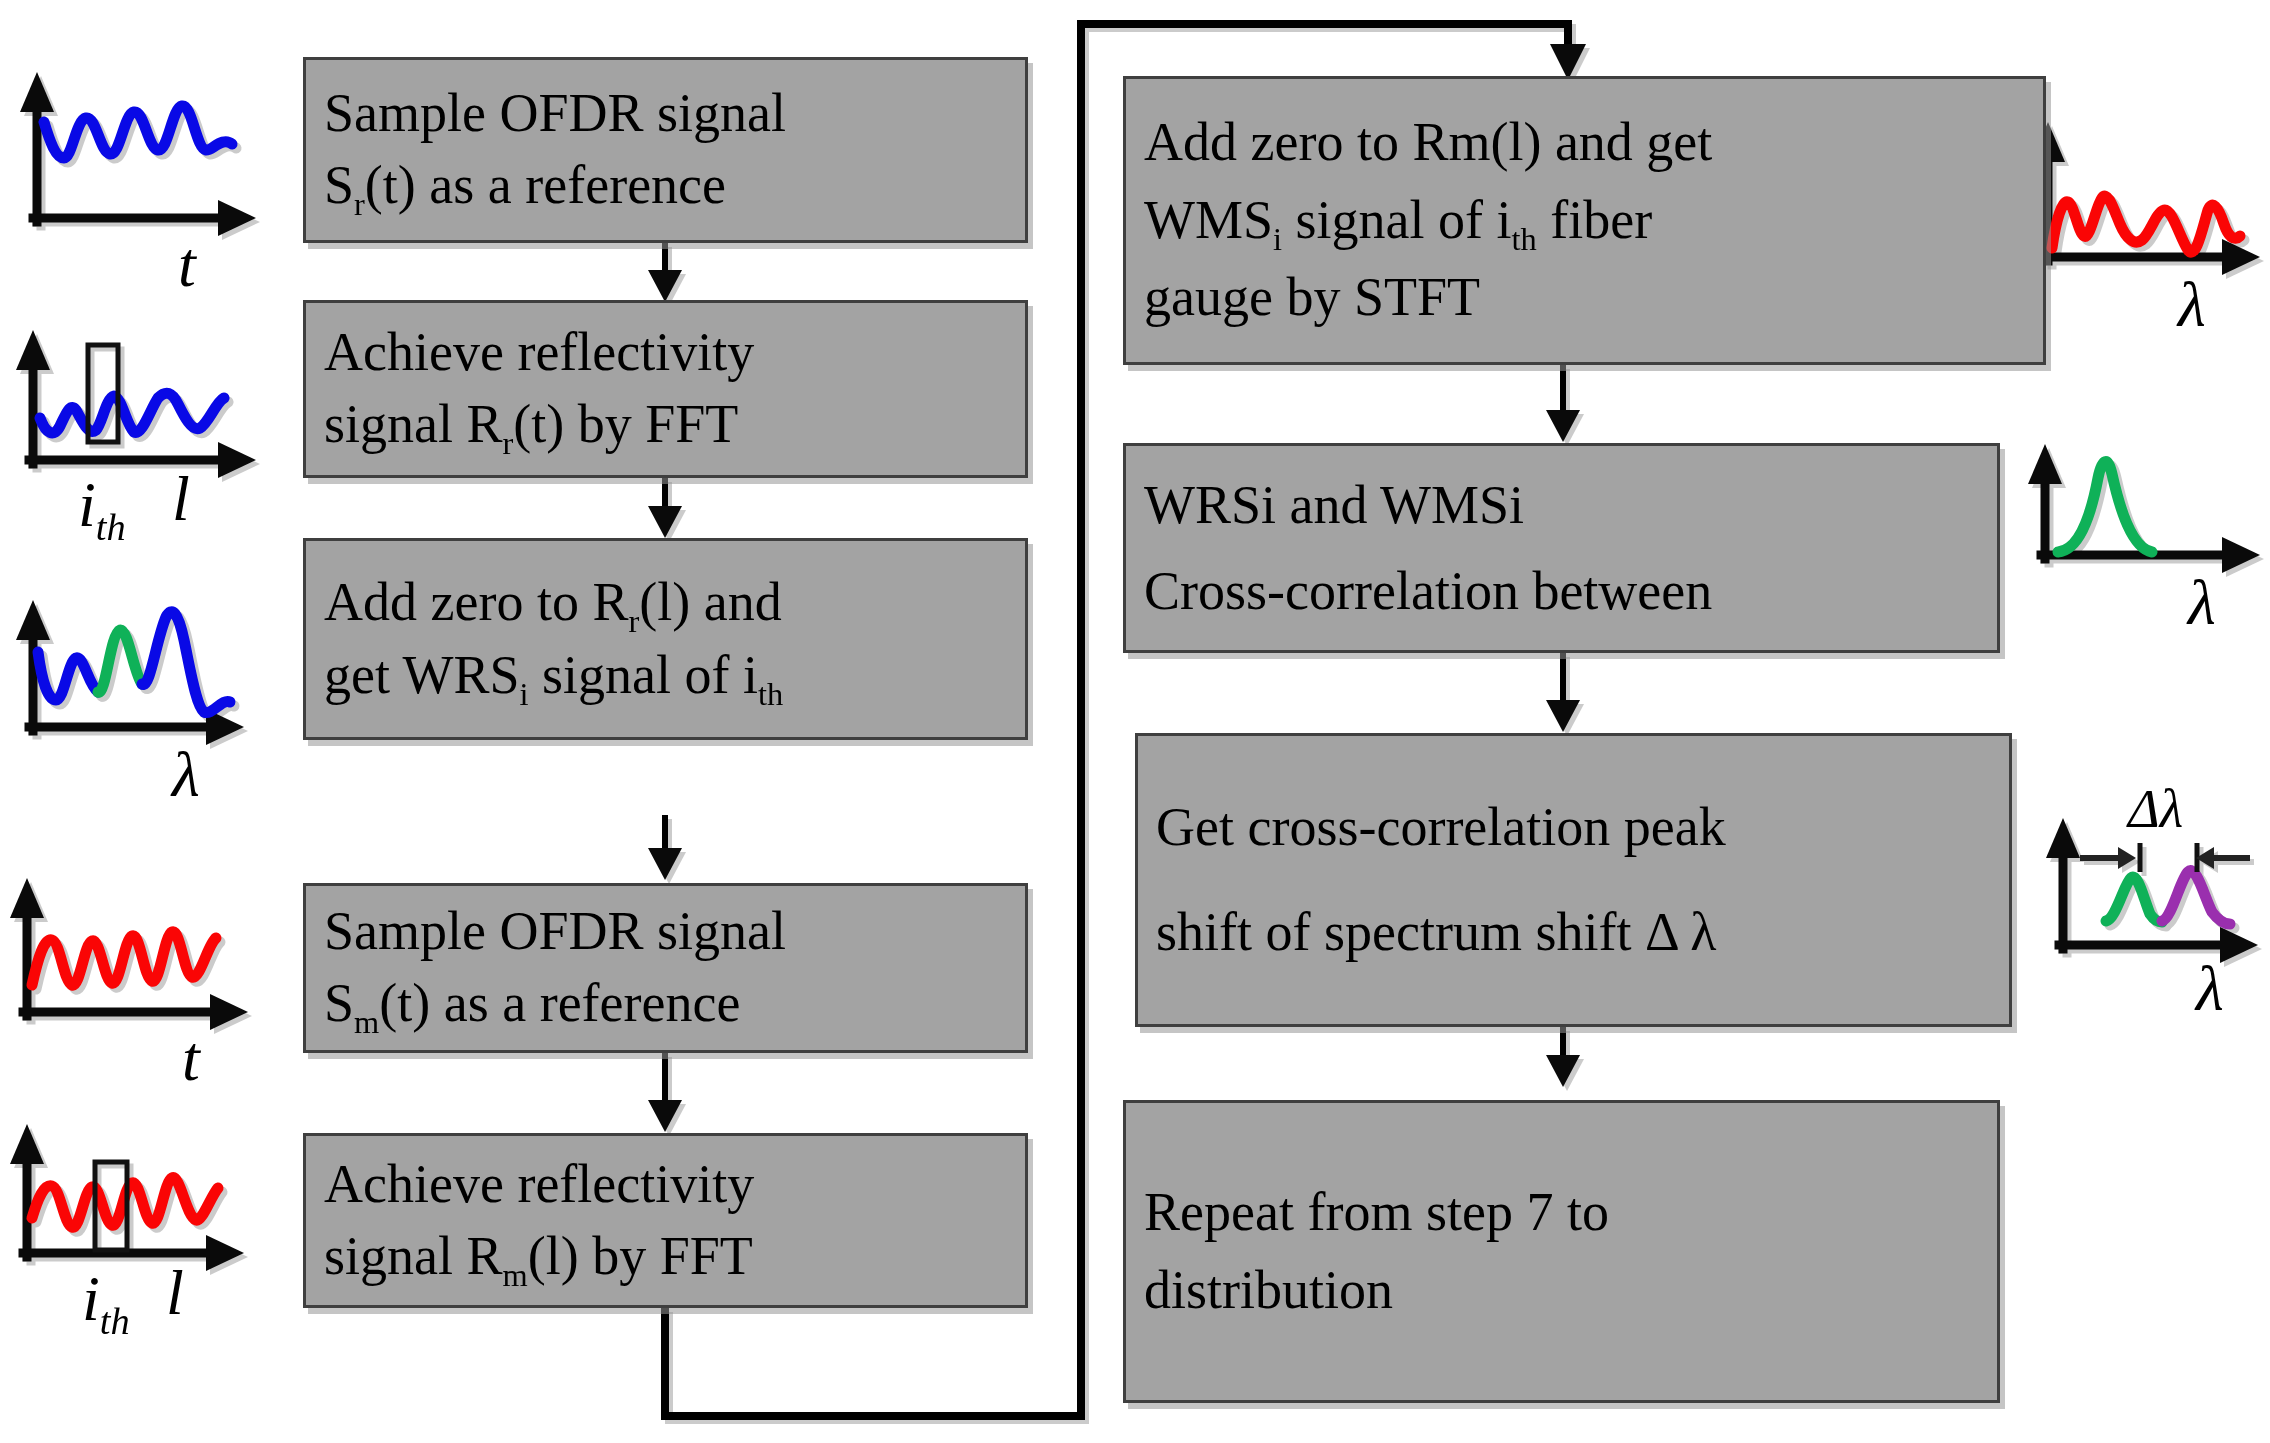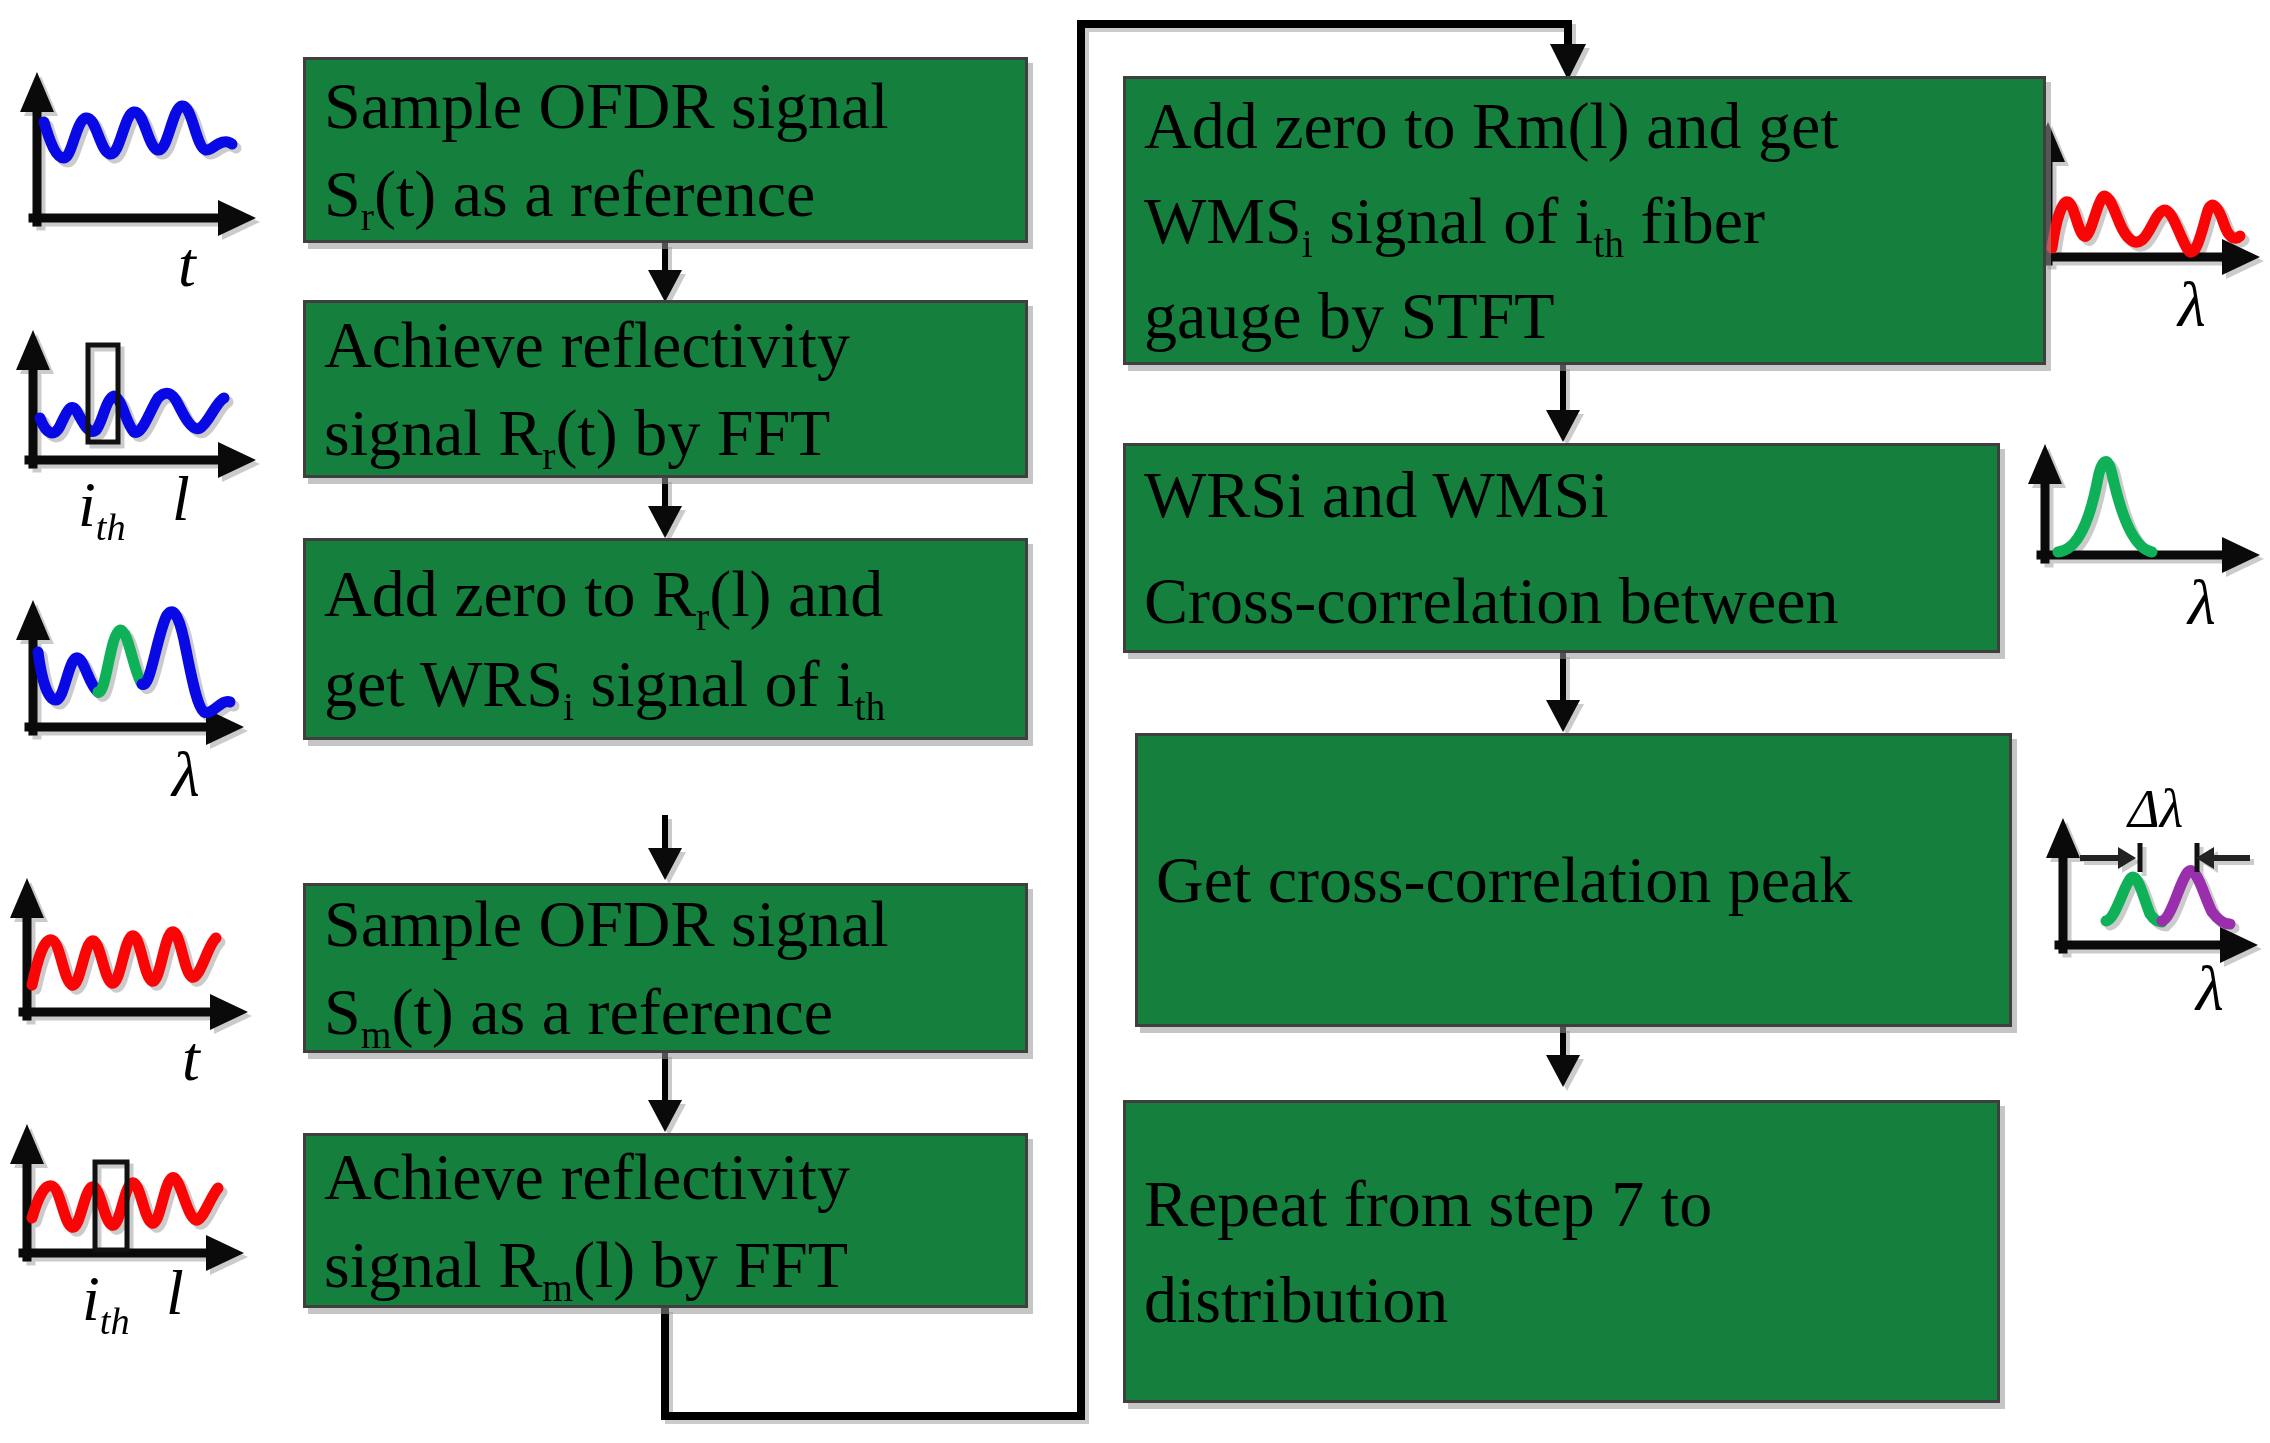--- a/index.html
+++ b/index.html
@@ -10,24 +10,24 @@
   .axis{stroke:#0a0a0a;stroke-width:9;fill:none;stroke-linecap:square;}
   .ah{fill:#0a0a0a;stroke:none;}
   .curve{fill:none;stroke-width:11;stroke-linecap:round;stroke-linejoin:round;}
   .win{fill:none;stroke:#111;stroke-width:5;}
   .flow{stroke:#000;stroke-width:6;fill:none;}
   .conn{stroke:#000;stroke-width:8;fill:none;stroke-linejoin:miter;}
   .tick{stroke:#111;stroke-width:5;}
   .ann{stroke:#222;stroke-width:6;}
   .annh{fill:#222;}
 
-  .box{position:absolute;box-sizing:border-box;border:3px solid #3f3f3f;background:#15803d;
+  .box{position:absolute;box-sizing:border-box;border:3px solid #3f3f3f;background:#a3a3a3;
        box-shadow:5px 6px 0 rgba(150,150,150,0.55);
        display:flex;flex-direction:column;justify-content:center;
-       padding:0 12px 0 18px;font-size:66px;line-height:1.33;white-space:nowrap;}
+       padding:0 12px 0 18px;font-size:54px;line-height:1.33;white-space:nowrap;}
   .box .line{white-space:nowrap;}
   .box sub{font-size:60%;line-height:0;}
   .lh144{line-height:1.44;}
   .lh160{line-height:1.60;}
   .lh195{line-height:1.95;margin-left:12px;}
   .lh136{line-height:1.36;}
 
   .axlab{position:absolute;font-style:italic;font-size:64px;color:#000;white-space:nowrap;}
   .axlab sub{font-size:60%;}
   .small{font-size:54px;}
@@ -165,20 +165,21 @@
       <div class="line"><span>Add zero to Rm(l) and get</span></div>
       <div class="line"><span>WMS</span><sub>i</sub><span> signal of i</span><sub>th</sub><span> fiber</span></div>
       <div class="line"><span>gauge by STFT</span></div>
     </div>
   <div class="box lh160" style="left:1123px;top:443px;width:877px;height:210px">
       <div class="line"><span>WRSi and WMSi</span></div>
       <div class="line"><span>Cross-correlation between</span></div>
     </div>
   <div class="box lh195" style="left:1123px;top:733px;width:877px;height:294px">
       <div class="line"><span>Get cross-correlation peak</span></div>
+      <div class="line"><span>shift of spectrum shift Δ λ</span></div>
     </div>
   <div class="box lh144" style="left:1123px;top:1100px;width:877px;height:303px">
       <div class="line"><span>Repeat from step 7 to</span></div>
       <div class="line"><span>distribution</span></div>
     </div>
 
   <div class="axlab" style="left:178px;top:228px">t</div>
 
   <div class="axlab" style="left:78px;top:468px">
     <span>i</span><sub>th</sub>

